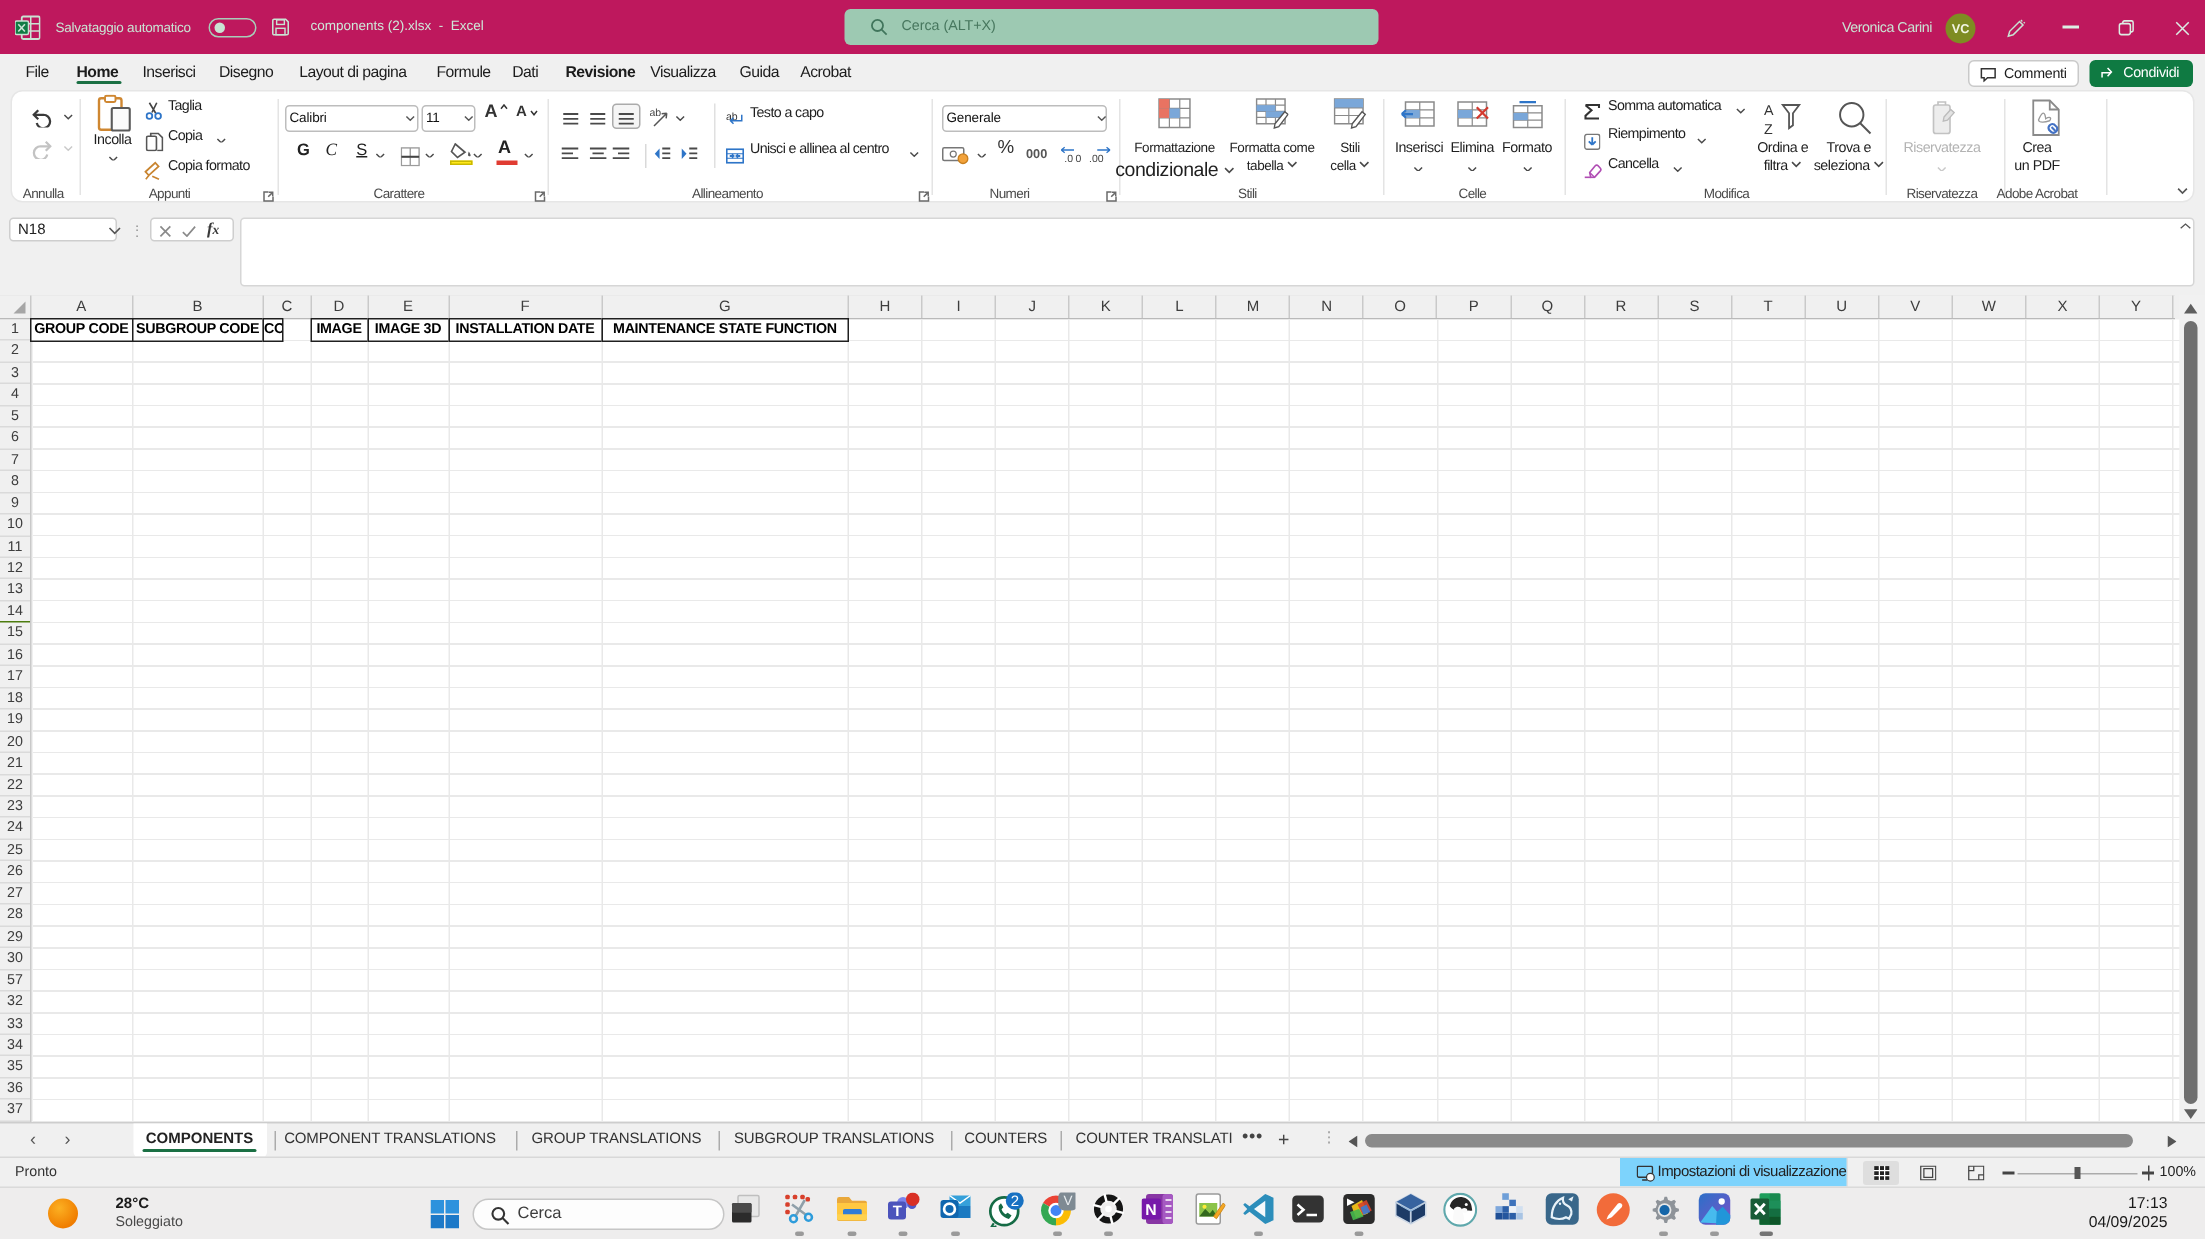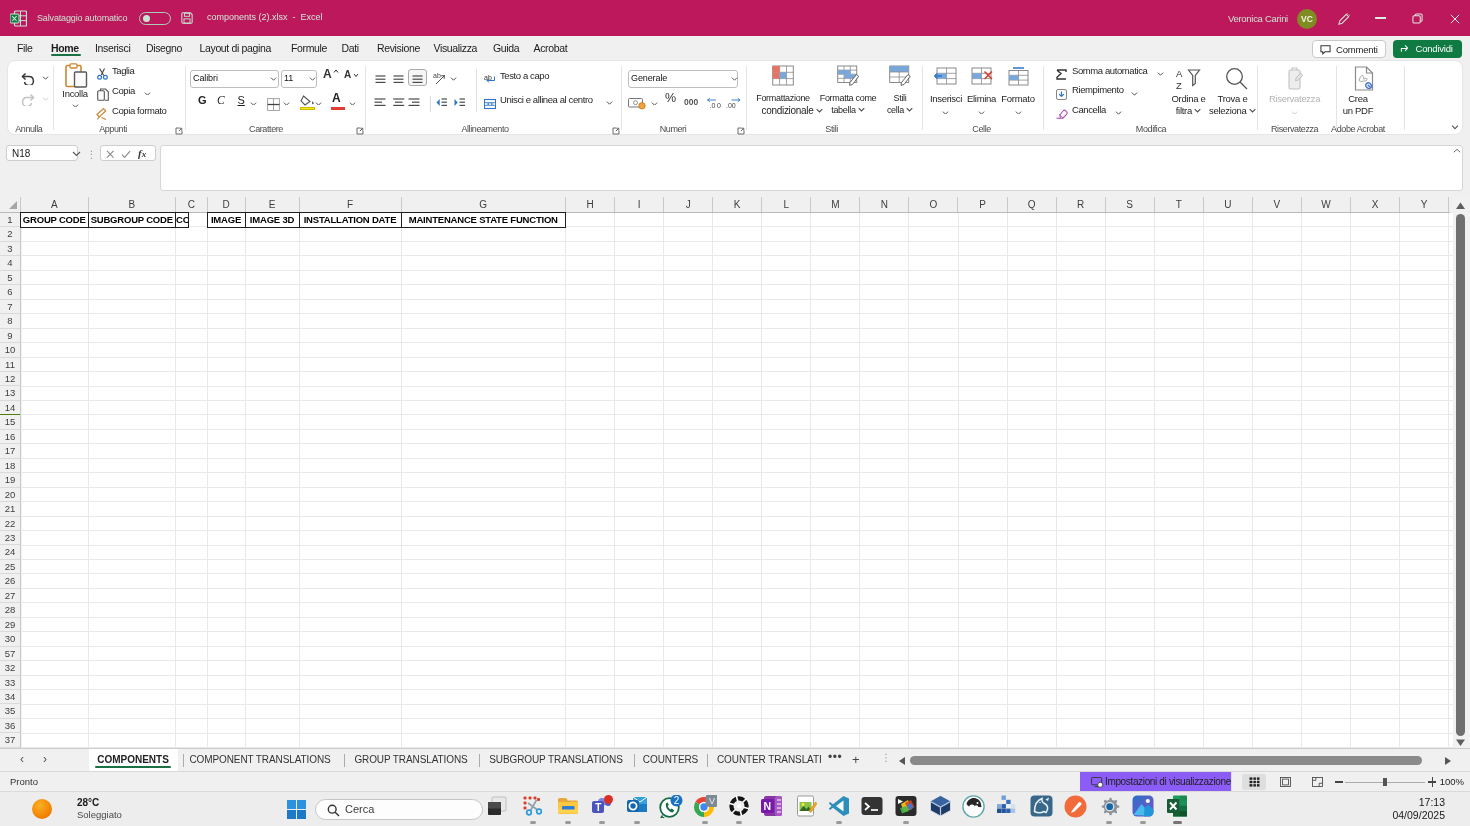--- a/index.html
+++ b/index.html
@@ -19,20 +19,27 @@
  <div class="a" style="left:37px;top:12.5px;font-size:9px;letter-spacing:-0.15px;color:#C9E3D3">Salvataggio automatico</div>
  <div class="a" style="left:139px;top:12px;width:32px;height:12.5px;border:1px solid #A8CDB9;border-radius:7px">
    <div class="a" style="left:2.5px;top:1.8px;width:7px;height:7px;border-radius:50%;background:#C9E3D3"></div>
  </div>
  <svg class="a" style="left:181px;top:12px" width="12" height="12" viewBox="0 0 14 14">
    <path d="M1 2 a1 1 0 0 1 1-1 h9 l2 2 v9 a1 1 0 0 1 -1 1 h-10 a1 1 0 0 1 -1-1 z" fill="none" stroke="#C9E3D3" stroke-width="1.2"></path>
    <rect x="3.5" y="8" width="7" height="5" fill="none" stroke="#C9E3D3" stroke-width="1.1"></rect>
    <rect x="4" y="1.5" width="6" height="3.5" fill="none" stroke="#C9E3D3" stroke-width="1.1"></rect>
  </svg>
  <div class="a" style="left:207px;top:12px;font-size:9px;letter-spacing:0px;color:#CFE7D9">components (2).xlsx&nbsp; -&nbsp; Excel</div>
+ <div class="a" style="left:563px;top:6px;width:356px;height:24px;background:#9DC9B2;border-radius:4px">
+   <svg class="a" style="left:17px;top:6px" width="12" height="12" viewBox="0 0 13 13">
+        <circle cx="5.4" cy="5.4" r="4" fill="none" stroke="#41755C" stroke-width="1.3"></circle>
+        <line x1="8.4" y1="8.4" x2="12" y2="12" stroke="#41755C" stroke-width="1.3"></line>
+      </svg>
+   <div class="a" style="left:38px;top:6px;font-size:9.5px;color:#47775E">Cerca (ALT+X)</div>
+ </div>
  <div class="a" style="left:1228px;top:13px;font-size:9.5px;letter-spacing:-0.3px;color:#C9E3D3">Veronica Carini</div>
  <div class="a" style="left:1297px;top:9px;width:20px;height:20px;border-radius:50%;background:#7E8C22;color:#F2F5E2;font-size:8.5px;font-weight:bold;text-align:center;line-height:20px">VC</div>
  <svg class="a" style="left:1337px;top:12px" width="14" height="14" viewBox="0 0 15 15">
    <path d="M2 13 L3 9.5 L10 2.5 L12.5 5 L5.5 12 Z" fill="none" stroke="#C9E3D3" stroke-width="1.1"></path>
    <path d="M11 1.5 l1 1 M13 3 l0.8 0.8" stroke="#C9E3D3" stroke-width="1"></path>
  </svg>
  <div class="a" style="left:1375px;top:17.3px;width:11px;height:1.3px;background:#DCEEE4"></div>
  <svg class="a" style="left:1412px;top:13px" width="11" height="11" viewBox="0 0 12 12">
    <rect x="1" y="3" width="8" height="8" rx="1.5" fill="none" stroke="#DCEEE4" stroke-width="1.1"></rect>
    <path d="M3.5 3 V2.2 a1.2 1.2 0 0 1 1.2-1.2 H9.8 a1.2 1.2 0 0 1 1.2 1.2 V7.8 a1.2 1.2 0 0 1 -1.2 1.2 H9" fill="none" stroke="#DCEEE4" stroke-width="1.1"></path>
@@ -42,21 +49,21 @@
  </svg>
 </div>
 <div class="a" style="left:0;top:36px;width:1470px;height:24px;background:#F0F0F0">
  <div class="a" style="left:17px;top:6px;font-size:10.5px;letter-spacing:-0.35px;color:#1C1C1C;font-weight:normal">File</div>
  <div class="a" style="left:51px;top:6px;font-size:10.5px;letter-spacing:-0.35px;color:#1C1C1C;font-weight:bold">Home</div>
  <div class="a" style="left:95px;top:6px;font-size:10.5px;letter-spacing:-0.35px;color:#1C1C1C;font-weight:normal">Inserisci</div>
  <div class="a" style="left:146px;top:6px;font-size:10.5px;letter-spacing:-0.35px;color:#1C1C1C;font-weight:normal">Disegno</div>
  <div class="a" style="left:199.5px;top:6px;font-size:10.5px;letter-spacing:-0.35px;color:#1C1C1C;font-weight:normal">Layout di pagina</div>
  <div class="a" style="left:291px;top:6px;font-size:10.5px;letter-spacing:-0.35px;color:#1C1C1C;font-weight:normal">Formule</div>
  <div class="a" style="left:341.5px;top:6px;font-size:10.5px;letter-spacing:-0.35px;color:#1C1C1C;font-weight:normal">Dati</div>
- <div class="a" style="left:377px;top:6px;font-size:10.5px;letter-spacing:-0.35px;color:#1C1C1C;font-weight:normal">Revisione</div>
+ <div class="a" style="left:377px;top:6px;font-size:10.5px;letter-spacing:-0.35px;color:#1C1C1C;font-weight:bold">Revisione</div>
  <div class="a" style="left:433.5px;top:6px;font-size:10.5px;letter-spacing:-0.35px;color:#1C1C1C;font-weight:normal">Visualizza</div>
  <div class="a" style="left:493px;top:6px;font-size:10.5px;letter-spacing:-0.35px;color:#1C1C1C;font-weight:normal">Guida</div>
  <div class="a" style="left:533.5px;top:6px;font-size:10.5px;letter-spacing:-0.35px;color:#1C1C1C;font-weight:normal">Acrobat</div>
  <div class="a" style="left:50.5px;top:18.2px;width:30px;height:2.3px;background:#1B7044;border-radius:2px"></div>
  <div class="a" style="left:1312px;top:3.5px;width:74px;height:18.5px;background:#fff;border:1px solid #C9C9C9;border-radius:4px">
    <svg class="a" style="left:7px;top:3.5px" width="11" height="11" viewBox="0 0 12 12">
         <path d="M1 2 h10 v6.5 h-5.5 l-2.5 2.2 v-2.2 h-2 z" fill="none" stroke="#333" stroke-width="1.1"></path>
       </svg>
    <div class="a" style="left:23px;top:3px;font-size:9.5px;letter-spacing:-0.2px;color:#1C1C1C">Commenti</div>
  </div>
@@ -283,21 +290,21 @@
       <path d="M4.2 1.2 h2.6 v2.6 M6.6 1.4 L3.8 4.2" fill="none" stroke="#6A6A6A" stroke-width="1"></path>
     </svg>
 <svg class="a" style="left:764px;top:4.5px" width="22" height="21" viewBox="0 0 22 21">
       <rect x="0.7" y="1" width="20.6" height="19" fill="none" stroke="#8A8A8A" stroke-width="1"></rect>
       <path d="M0.7 7.3 h20.6 M0.7 13.6 h20.6 M7.6 1 v19 M14.5 1 v19" stroke="#8A8A8A" stroke-width="0.8"></path>
       <rect x="0.7" y="1" width="6.9" height="6.3" fill="#E87362"></rect>
       <rect x="0.7" y="7.3" width="6.9" height="6.3" fill="#E87362"></rect>
       <rect x="7.6" y="7.3" width="6.9" height="6.3" fill="#7AA7D9"></rect>
     </svg>
 <div class="a" style="left:705px;top:32.4px;width:140px;text-align:center;font-size:9px;letter-spacing:-0.3px;color:#1F1F1F;white-space:nowrap">Formattazione</div>
-<div class="a" style="left:675px;top:44.7px;width:140px;text-align:right;font-size:10px;letter-spacing:-0.3px;color:#1F1F1F;white-space:nowrap">condizionale&nbsp;<svg width="7" height="5" viewBox="0 0 10 6" style="display:inline-block;vertical-align:1px">
+<div class="a" style="left:705px;top:44.7px;width:140px;text-align:center;font-size:13px;letter-spacing:-0.3px;color:#1F1F1F;white-space:nowrap">condizionale&nbsp;<svg width="7" height="5" viewBox="0 0 10 6" style="display:inline-block;vertical-align:1px">
         <path d="M1 1 L5 5 L9 1" fill="none" stroke="#4A4A4A" stroke-width="1.5"></path>
       </svg></div>
 <svg class="a" style="left:829px;top:4.5px" width="22" height="21" viewBox="0 0 22 21">
       <rect x="0.7" y="1" width="19" height="16.5" fill="none" stroke="#8A8A8A" stroke-width="1"></rect>
       <path d="M0.7 5.1 h19 M0.7 9.2 h19 M0.7 13.3 h19 M7 1 v16.5 M13.3 1 v16.5" stroke="#8A8A8A" stroke-width="0.8"></path>
       <rect x="0.7" y="5.1" width="12.6" height="4.1" fill="#7AA7D9"></rect>
       <rect x="7" y="9.2" width="12.7" height="4.1" fill="#7AA7D9"></rect>
       <path d="M13 17.5 L19.5 9.5 l2.2 1.8 L15.5 19.5 l-3 0.8 z" fill="#fff" stroke="#555" stroke-width="0.9"></path>
     </svg>
 <div class="a" style="left:770px;top:32.4px;width:140px;text-align:center;font-size:9px;letter-spacing:-0.3px;color:#1F1F1F;white-space:nowrap">Formatta come</div>
@@ -564,21 +571,21 @@
  <svg class="a" style="left:899px;top:7.5px" width="6" height="8" viewBox="0 0 6 8">
       <path d="M6 0 L0 4 L6 8 Z" fill="#555"></path>
     </svg>
  <div class="a" style="left:910px;top:7px;width:512px;height:9px;background:#8A8A8A;border-radius:4.5px"></div>
  <svg class="a" style="left:1445px;top:7.5px" width="6" height="8" viewBox="0 0 6 8">
       <path d="M0 0 L6 4 L0 8 Z" fill="#555"></path>
     </svg>
 </div>
 <div class="a" style="left:0;top:771px;width:1470px;height:20px;background:#F0F0F0;border-top:1px solid #D8D8D8">
  <div class="a" style="left:10px;top:4px;font-size:9.5px;color:#333">Pronto</div>
- <div class="a" style="left:1080px;top:0;width:152px;height:19px;background:#8b5cf6;border-right:1px solid #E0E0E0">
+ <div class="a" style="left:1080px;top:0;width:152px;height:19px;background:#7dd3fc;border-right:1px solid #E0E0E0">
   <svg class="a" style="left:11px;top:4.5px" width="13" height="11" viewBox="0 0 14 12">
     <rect x="0.5" y="0.5" width="11" height="8" rx="1" fill="none" stroke="#333" stroke-width="1"></rect>
     <line x1="4" y1="10.5" x2="8" y2="10.5" stroke="#333" stroke-width="1"></line>
     <circle cx="10" cy="8.5" r="2.8" fill="#FAFAFA" stroke="#333" stroke-width="0.9"></circle>
   </svg>
   <div class="a" style="left:25px;top:4px;font-size:10px;letter-spacing:-0.35px;color:#222;white-space:nowrap">Impostazioni di visualizzazione</div>
  </div>
  <div class="a" style="left:1242px;top:1.5px;width:24px;height:16px;background:#DEDEDE;border-radius:2px"></div>
  <svg class="a" style="left:1249px;top:4.5px" width="11" height="10" viewBox="0 0 13 12">
       <rect x="0.5" y="0.5" width="12" height="11" fill="#222"></rect>

